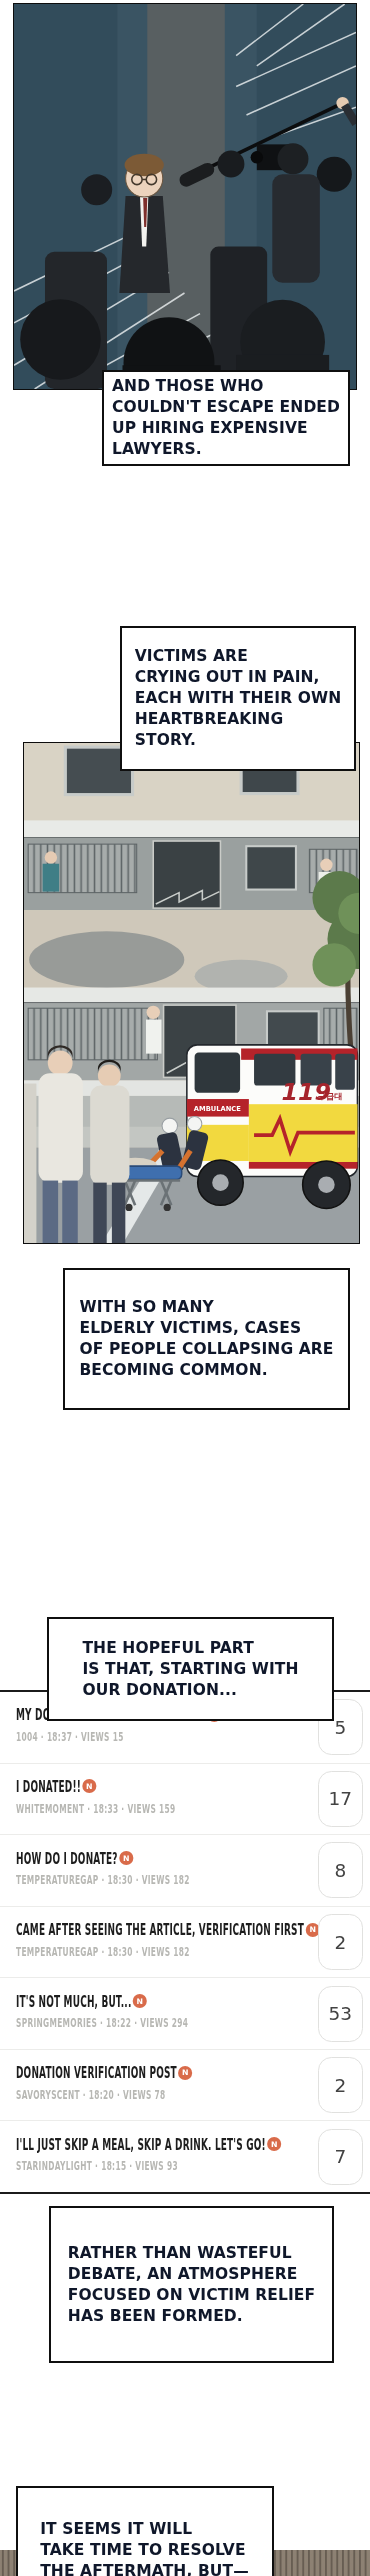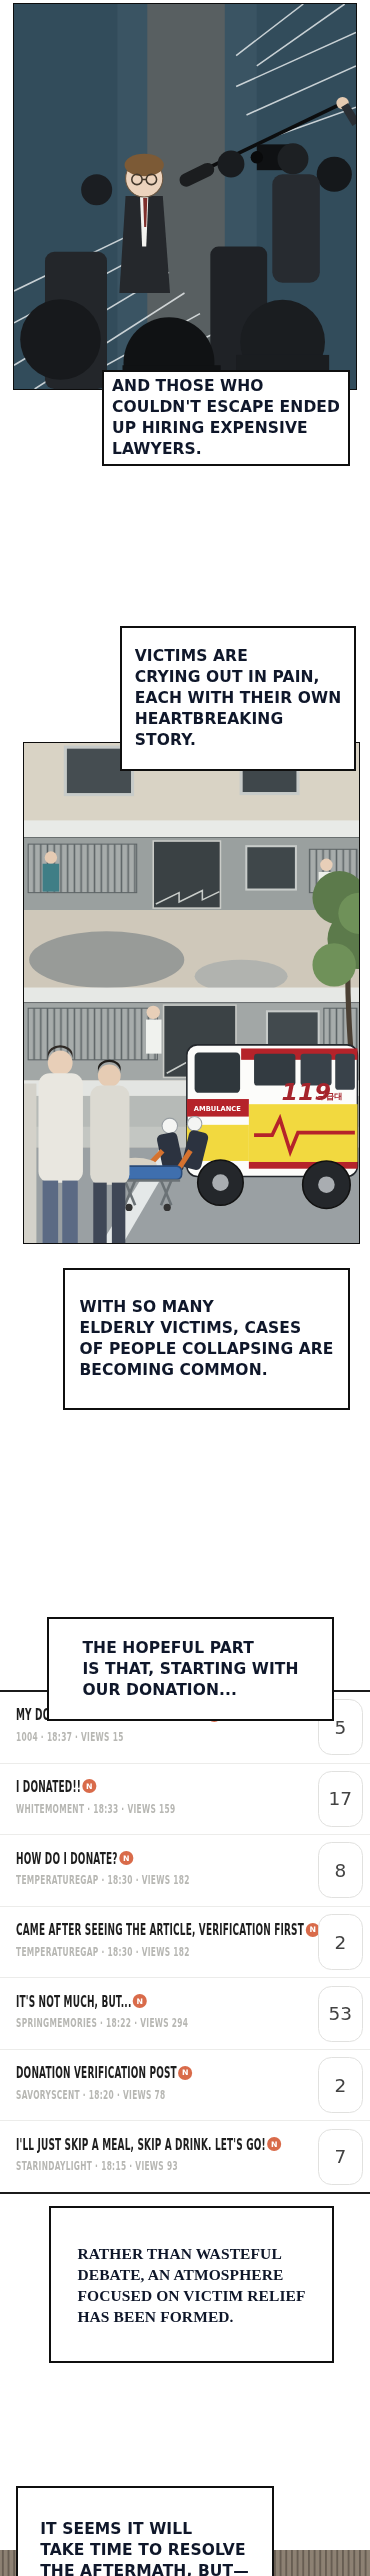--- a/index.html
+++ b/index.html
@@ -269,21 +269,21 @@
     <div class="frow">
       <div class="ftit-wrap">
         <span class="ftitle">I'LL JUST SKIP A MEAL, SKIP A DRINK. LET'S GO!</span>
         <span class="fbadge" style="background: rgb(217, 107, 74);">N</span>
       </div>
       <div class="fmeta">STARINDAYLIGHT · 18:15 · VIEWS 93</div>
       <div class="fcount">7</div>
     </div>
   </div>
 
-  <div class="cap" style="left:49px;top:2206px;width:285px;height:157px;font-family:Liberation Serif, serif;">
+  <div class="cap" style="left:49px;top:2206px;width:285px;height:157px;">
     <div>RATHER THAN WASTEFUL<br>DEBATE, AN ATMOSPHERE<br>FOCUSED ON VICTIM RELIEF<br>HAS BEEN FORMED.</div>
   </div>
 
   <div class="panel noborder" style="left:0;top:2550px;width:371px;height:672px;">
     <svg viewBox="0 0 720 1305" preserveAspectRatio="none">
       <defs>
         <pattern id="slats" width="11" height="140" patternUnits="userSpaceOnUse">
           <rect width="11" height="140" fill="#8d8173"></rect>
           <rect x="4" width="3" height="140" fill="#5f554b"></rect>
         </pattern>

